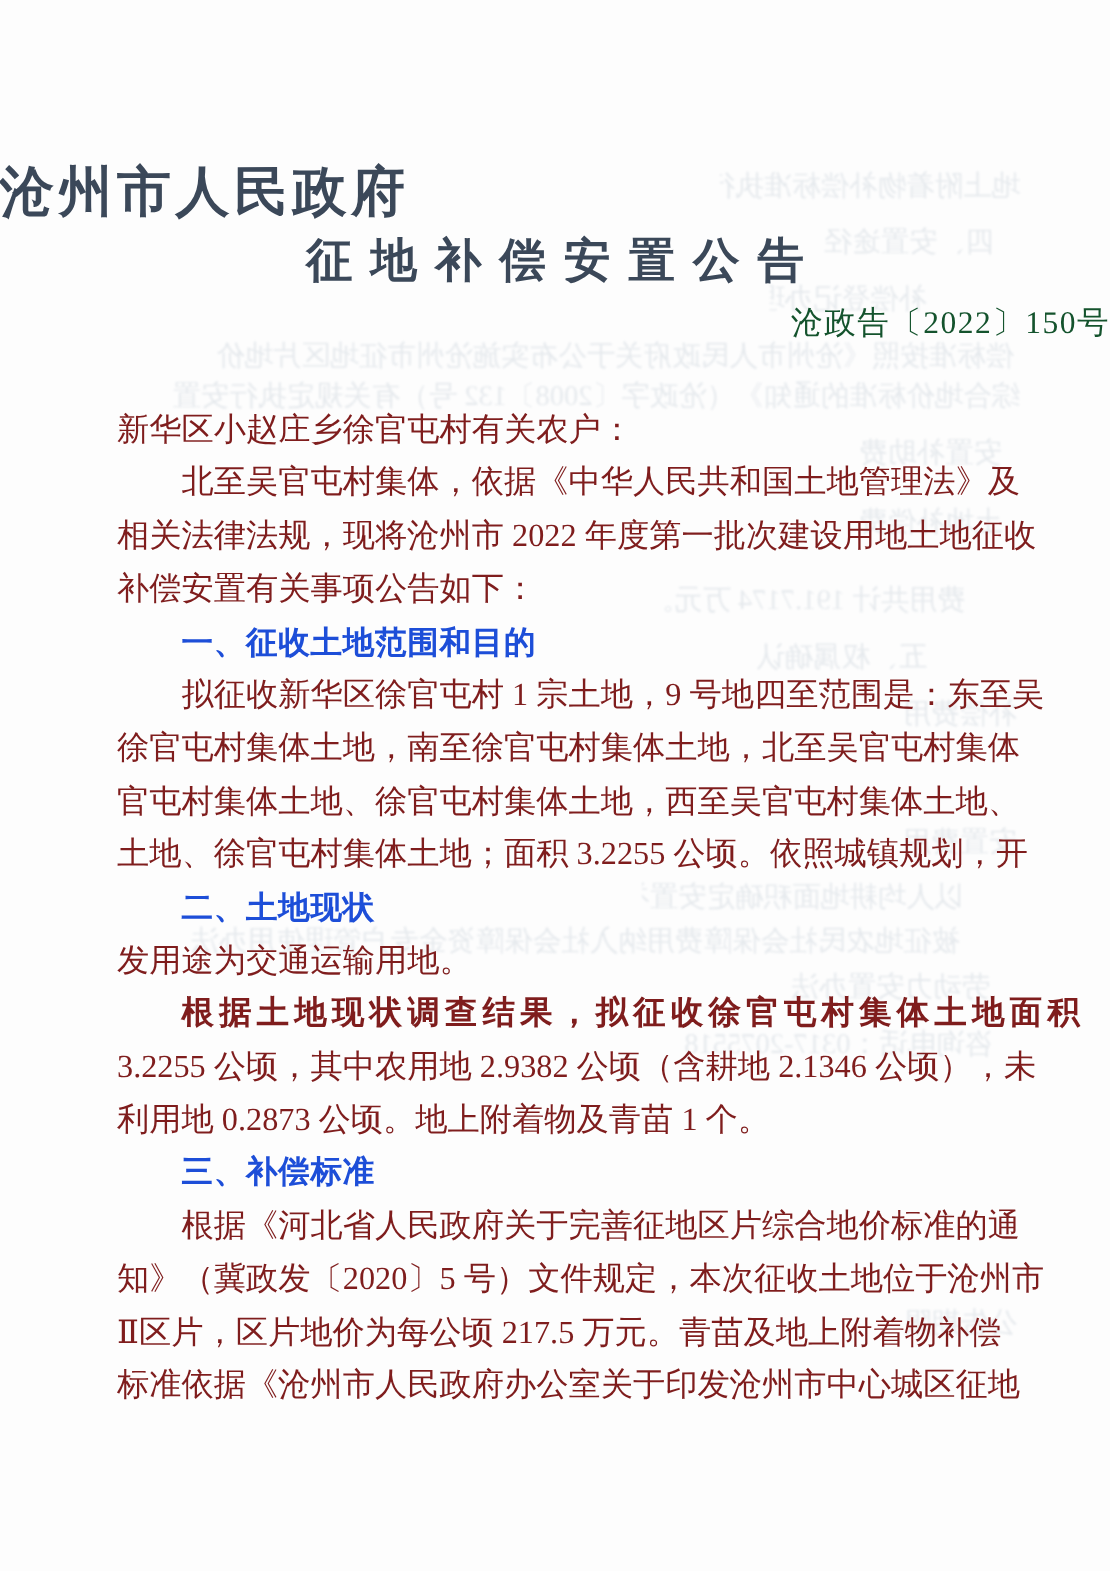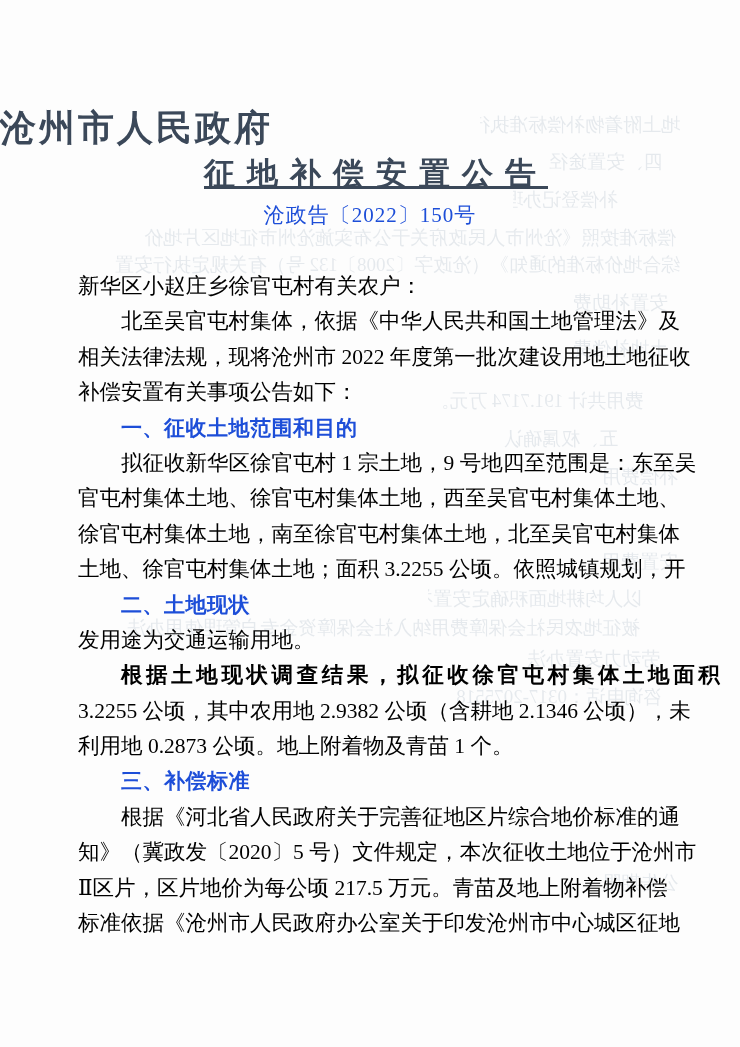--- a/index.html
+++ b/index.html
@@ -17,36 +17,35 @@
     letter-spacing:3px;
     color:#3b4859;
   }
   .subtitle {
     position:absolute; top:153px; left:0; width:100%;
     text-align:center;
     font-size:31px; font-weight:bold;
     letter-spacing:12px; padding-left:12px;
     box-sizing:border-box;
     color:#3b4859;
-    text-decoration:underline;
   }
   .docno {
     position:absolute; top:201px; left:0; width:100%;
-    text-align:center;
+    text-align:right;
     font-size:21px; letter-spacing:1px;
-    color:#1d4ed8;
+    color:#14532d;
   }
   
   .body {
     position:absolute; top:269px; left:78px; width:592px;
   }
   .bline {
     height:35.4px; line-height:35.4px;
     font-size:21.5px;
-    color:#000000;
+    color:#7f1d1d;
     white-space:nowrap;
     overflow:visible;
   }
   .bline.indent { text-indent:43px; }
   .bline.heading {
     text-indent:43px;
     font-family:"DejaVu Sans","Liberation Sans",sans-serif;
     font-weight:700;
     font-size:21px;
     color:#1d4ed8;
@@ -96,22 +95,22 @@
 
   <div class="docno">沧政告〔2022〕150号</div>
 
   <div class="body" id="body-lines">
       <div class="bline plain">新华区小赵庄乡徐官屯村有关农户：</div>
       <div class="bline indent">北至吴官屯村集体，依据《中华人民共和国土地管理法》及</div>
       <div class="bline plain">相关法律法规，现将沧州市 2022 年度第一批次建设用地土地征收</div>
       <div class="bline plain">补偿安置有关事项公告如下：</div>
       <div class="bline heading">一、征收土地范围和目的</div>
       <div class="bline indent">拟征收新华区徐官屯村 1 宗土地，9 号地四至范围是：东至吴</div>
+      <div class="bline plain">徐官屯村集体土地，南至徐官屯村集体土地，北至吴官屯村集体</div>
       <div class="bline plain">官屯村集体土地、徐官屯村集体土地，西至吴官屯村集体土地、</div>
-      <div class="bline plain">徐官屯村集体土地，南至徐官屯村集体土地，北至吴官屯村集体</div>
       <div class="bline plain">土地、徐官屯村集体土地；面积 3.2255 公顷。依照城镇规划，开</div>
       <div class="bline heading">二、土地现状</div>
       <div class="bline plain">发用途为交通运输用地。</div>
       <div class="bline indent spread">根据土地现状调查结果，拟征收徐官屯村集体土地面积</div>
       <div class="bline plain">3.2255 公顷，其中农用地 2.9382 公顷（含耕地 2.1346 公顷），未</div>
       <div class="bline plain">利用地 0.2873 公顷。地上附着物及青苗 1 个。</div>
       <div class="bline heading">三、补偿标准</div>
       <div class="bline indent">根据《河北省人民政府关于完善征地区片综合地价标准的通</div>
       <div class="bline plain">知》（冀政发〔2020〕5 号）文件规定，本次征收土地位于沧州市</div>
       <div class="bline plain">Ⅱ区片，区片地价为每公顷 217.5 万元。青苗及地上附着物补偿</div>

